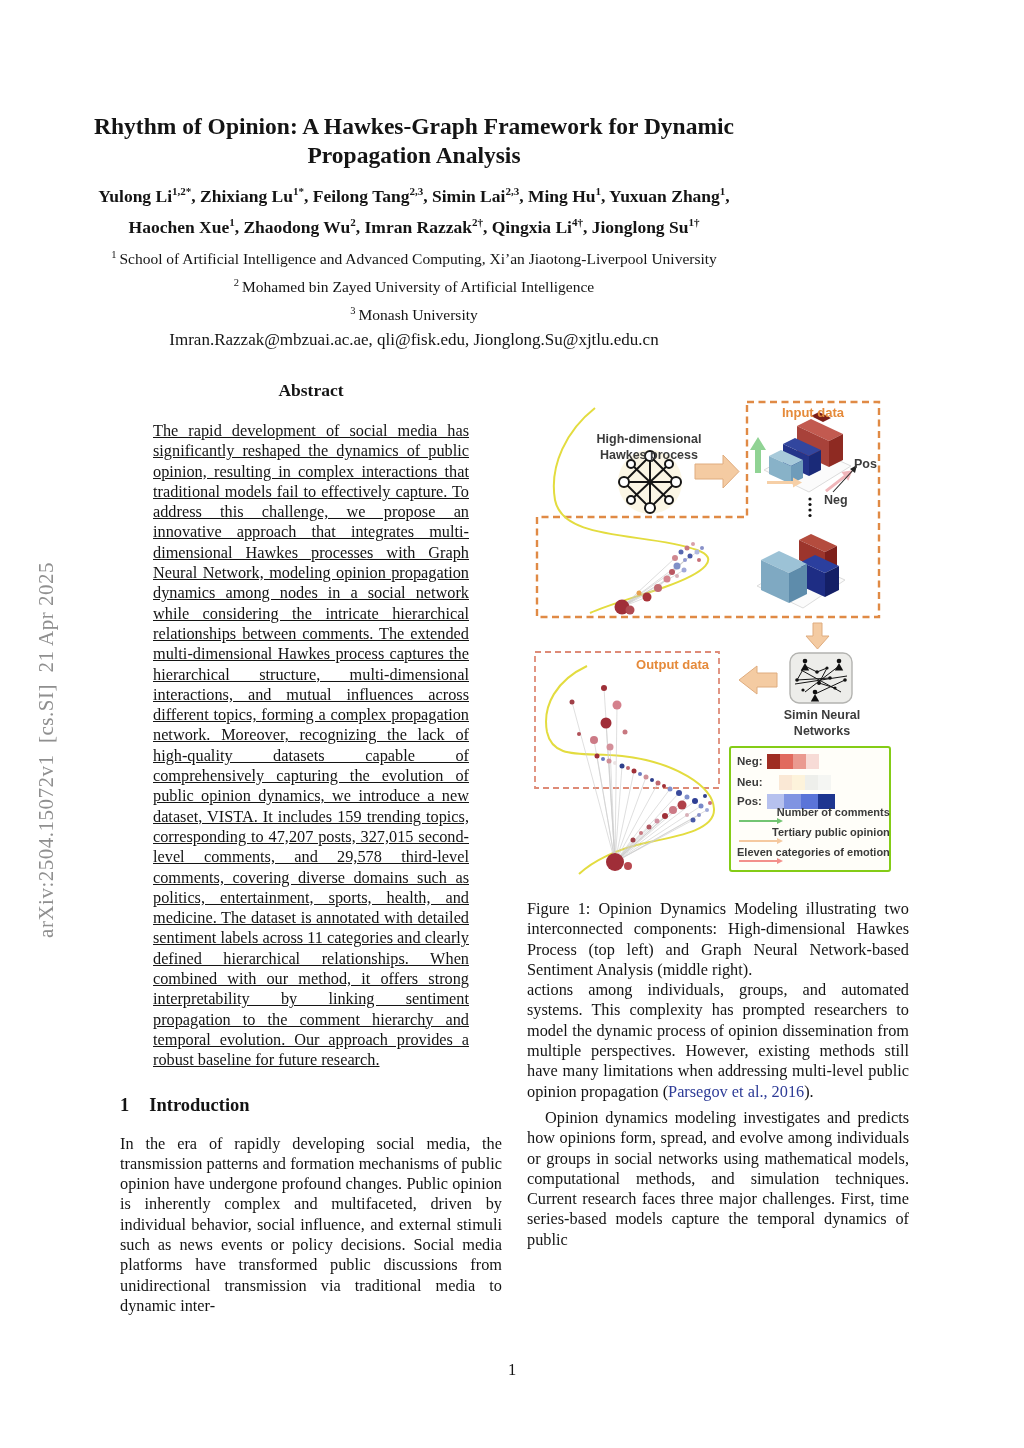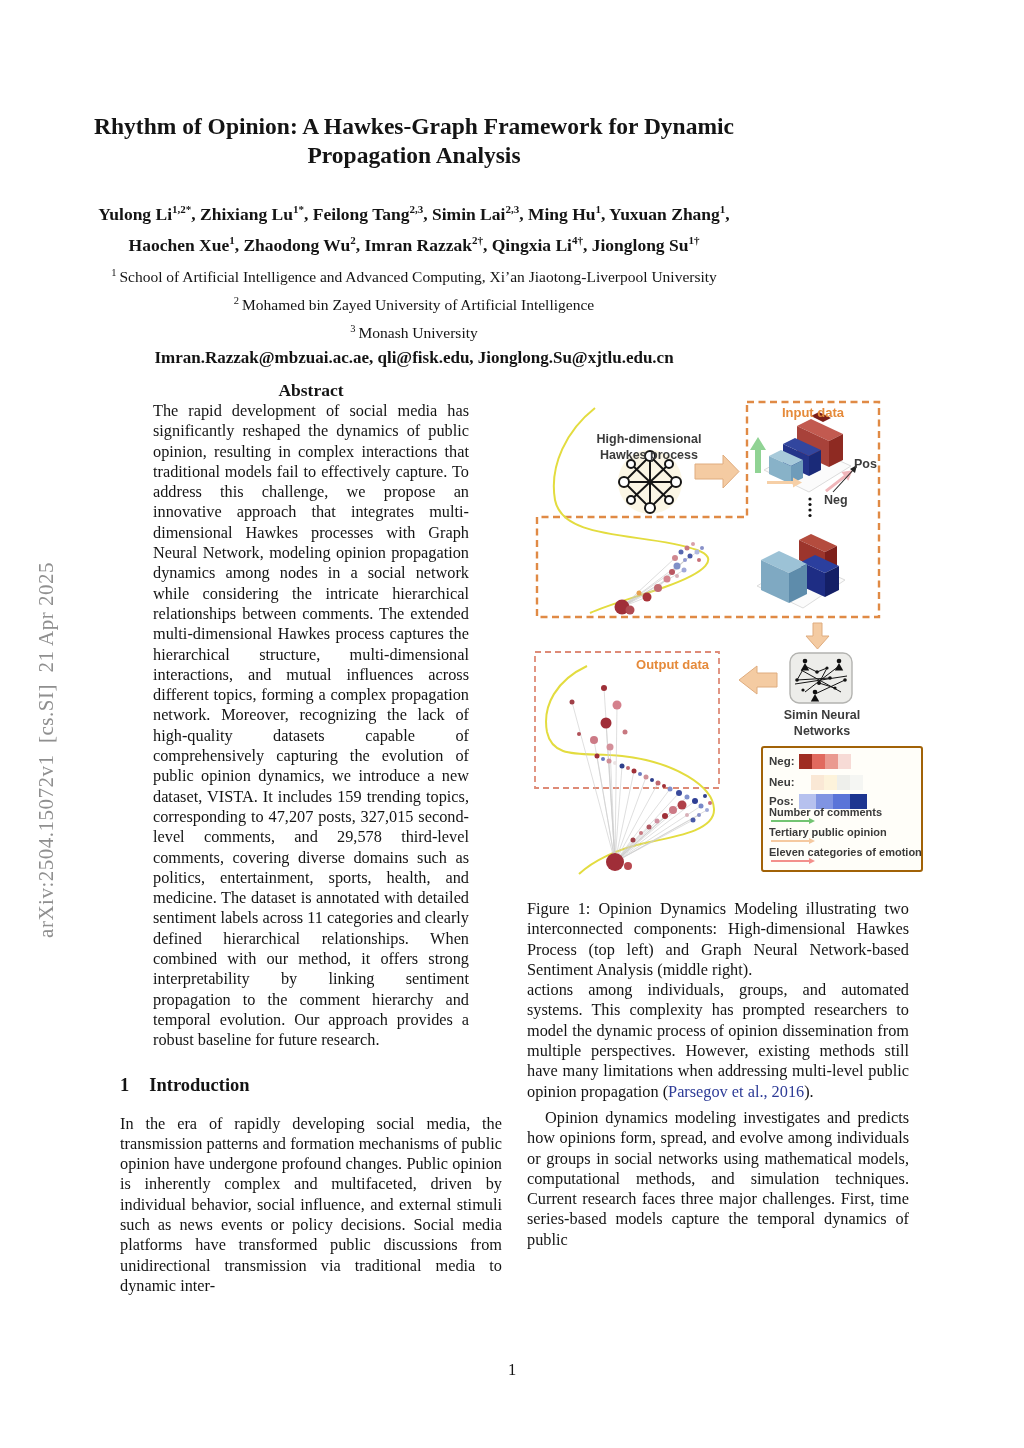--- a/index.html
+++ b/index.html
@@ -2,36 +2,36 @@
 <html><head>
 <meta charset="utf-8">
 <style>
   html,body{margin:0;padding:0;background:#ffffff;}
   .page{position:relative;width:1024px;height:1448px;background:#ffffff;overflow:hidden;
         font-family:"Liberation Serif",serif;color:#141414;}
 
   
   #header{position:absolute;left:0;top:112px;width:828px;text-align:center;}
   .title-line{font-size:23.5px;font-weight:bold;line-height:29px;}
-  #authors{margin-top:26px;font-size:17.5px;font-weight:bold;line-height:26px;}
+  #authors{margin-top:8px;font-size:17.5px;font-weight:bold;line-height:26px;}
   #authors sup{font-size:11px;}
   #affiliations{margin-top:3px;font-size:15.5px;line-height:24px;}
   #affiliations sup{font-size:10.5px;margin-right:3px;}
-  #emails{margin-top:3px;font-size:17px;font-weight:bold;}
+  #emails{margin-top:3px;font-size:17px;}
 
   
   #arxiv-sidebar{position:absolute;left:46px;top:750px;transform:translate(-50%,-50%) rotate(-90deg);
     white-space:pre;font-size:21px;color:#8f8f8f;letter-spacing:.5px;}
 
   
   #left-col{position:absolute;left:120px;top:380px;width:382px;}
   #right-col{position:absolute;left:527px;top:400px;width:382px;}
   .just{text-align:justify;font-size:16.3px;line-height:20.3px;}
   #abstract-heading{width:316px;margin-left:33px;text-align:center;font-weight:bold;font-size:17.5px;}
-  #abstract-text{width:316px;margin-left:33px;}
+  #abstract-text{width:316px;margin-left:33px;margin-top:20px;text-decoration:underline;}
   #intro-heading{margin-top:24px;font-weight:bold;font-size:18.5px;}
   #intro-heading .sec-no{margin-right:20px;}
   #intro-text{margin-top:18px;}
   #fig-caption{margin-top:13px;}
   #rc-para1{}
   #rc-para2{margin-top:6px;text-indent:18px;}
   .cite{color:#2c3a96;}
 
   #page-number{position:absolute;left:0;top:1360px;width:1024px;text-align:center;font-size:16.5px;}
 
@@ -42,32 +42,32 @@
   .fig-label-orange{position:absolute;font-weight:700;color:#e58a3a;font-size:13px;}
   #lbl-hawkes{left:47px;top:32px;width:150px;text-align:center;}
   #lbl-input{left:235px;top:5px;width:102px;text-align:center;}
   #lbl-output{left:90px;top:257px;width:92px;text-align:right;}
   #lbl-pos{left:327px;top:57px;}
   #lbl-neg{left:297px;top:93px;}
   #lbl-gnn{left:247px;top:308px;width:96px;text-align:center;}
 
   
   #legend{position:absolute;left:202px;top:346px;width:162px;height:126px;box-sizing:border-box;
-          border:2px solid #a16207;border-radius:3px;background:#fffef9;margin-left:32px;}
+          border:2px solid #84cc16;border-radius:3px;background:#fffef9;}
   #legend-srows{position:absolute;left:6px;top:5px;}
   .legend-srow{display:flex;align-items:center;height:16px;margin-bottom:5px;}
   .legend-srow:nth-child(2){margin-bottom:3px;}
   .legend-srow:nth-child(2) .swatches{margin-left:12px;}
   .lg-lbl{width:30px;font-weight:700;font-size:11.5px;color:#3b3b3b;}
   .swatches{display:flex;}
   .sw{display:inline-block;width:13px;height:15px;}
   .legend-srow:nth-child(3) .sw{width:17px;}
   #legend-arows{position:absolute;left:6px;top:58px;}
   .legend-arow{height:20px;}
-  .la-lbl{font-weight:700;font-size:11px;color:#3b3b3b;line-height:12px;white-space:nowrap;}
+  .la-lbl{font-weight:700;font-size:11px;color:#3b3b3b;line-height:12px;white-space:nowrap;text-align:right;}
   .la-arrow{display:flex;align-items:center;height:6px;margin-left:2px;}
   .abar{display:inline-block;width:38px;height:2.5px;}
   .ahead{display:inline-block;width:0;height:0;border-top:3.5px solid transparent;
          border-bottom:3.5px solid transparent;border-left:6px solid;}
 </style>
 </head>
 <body>
 
 <div class="page">
 

